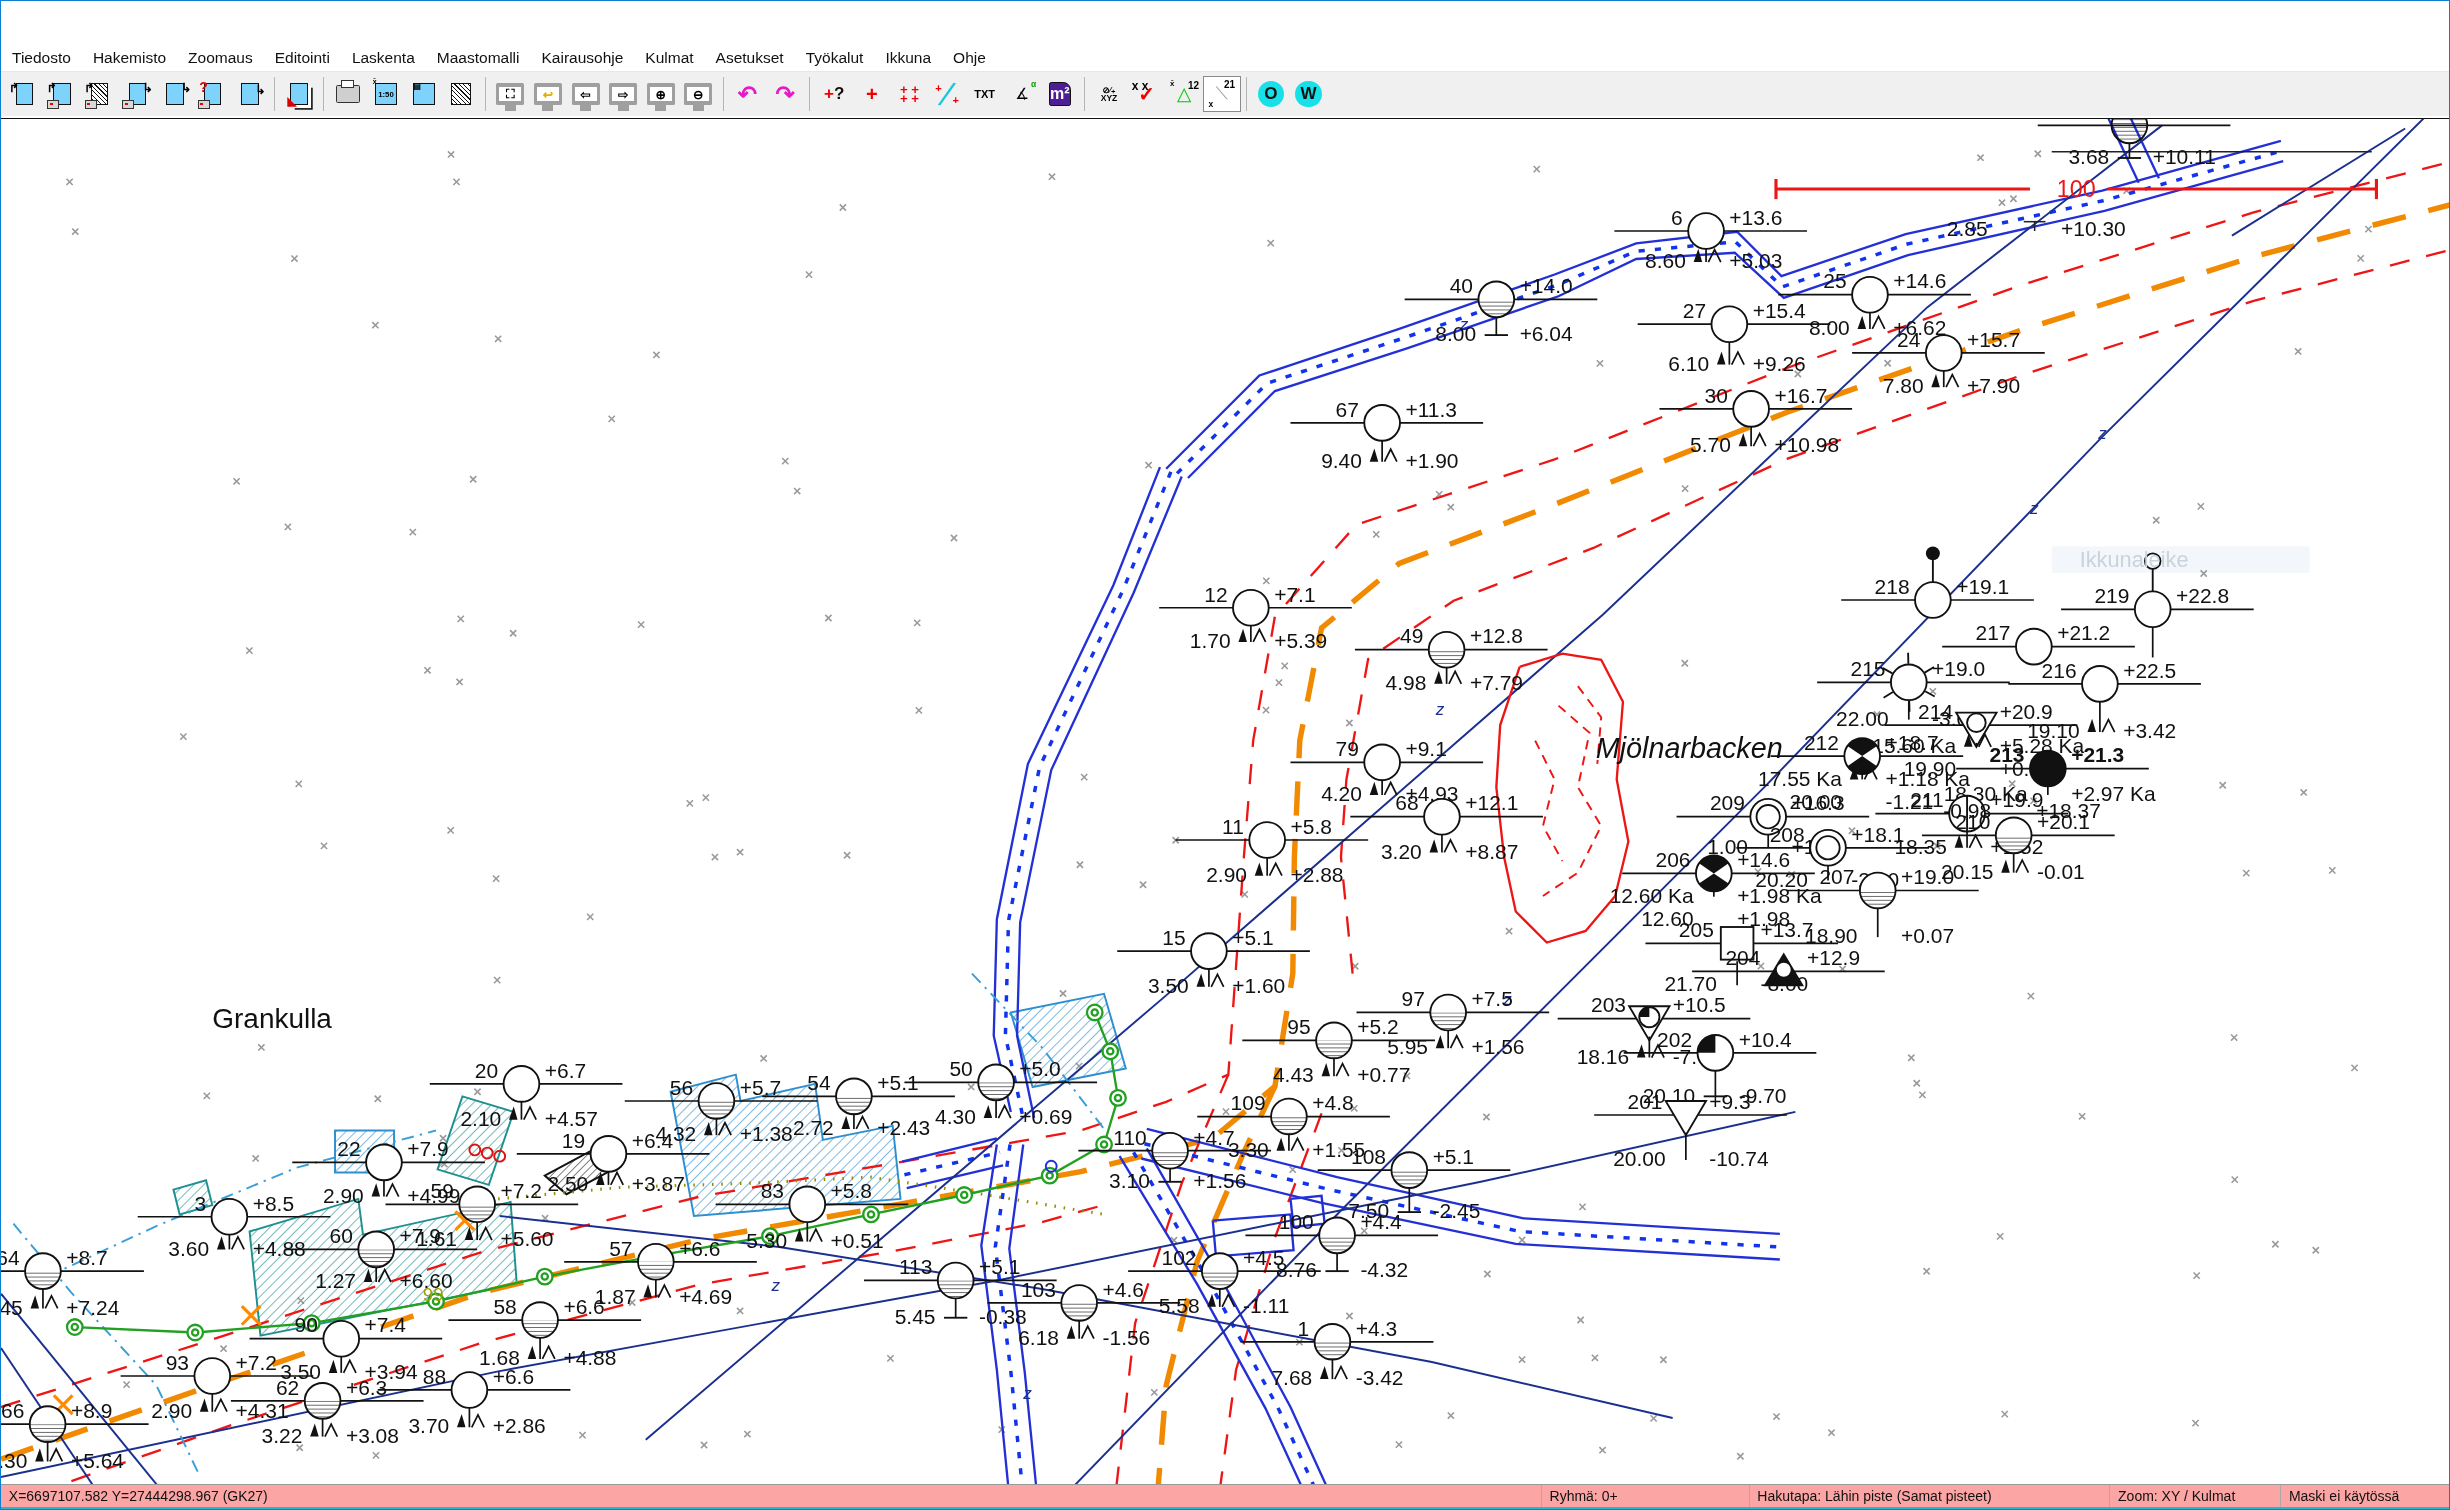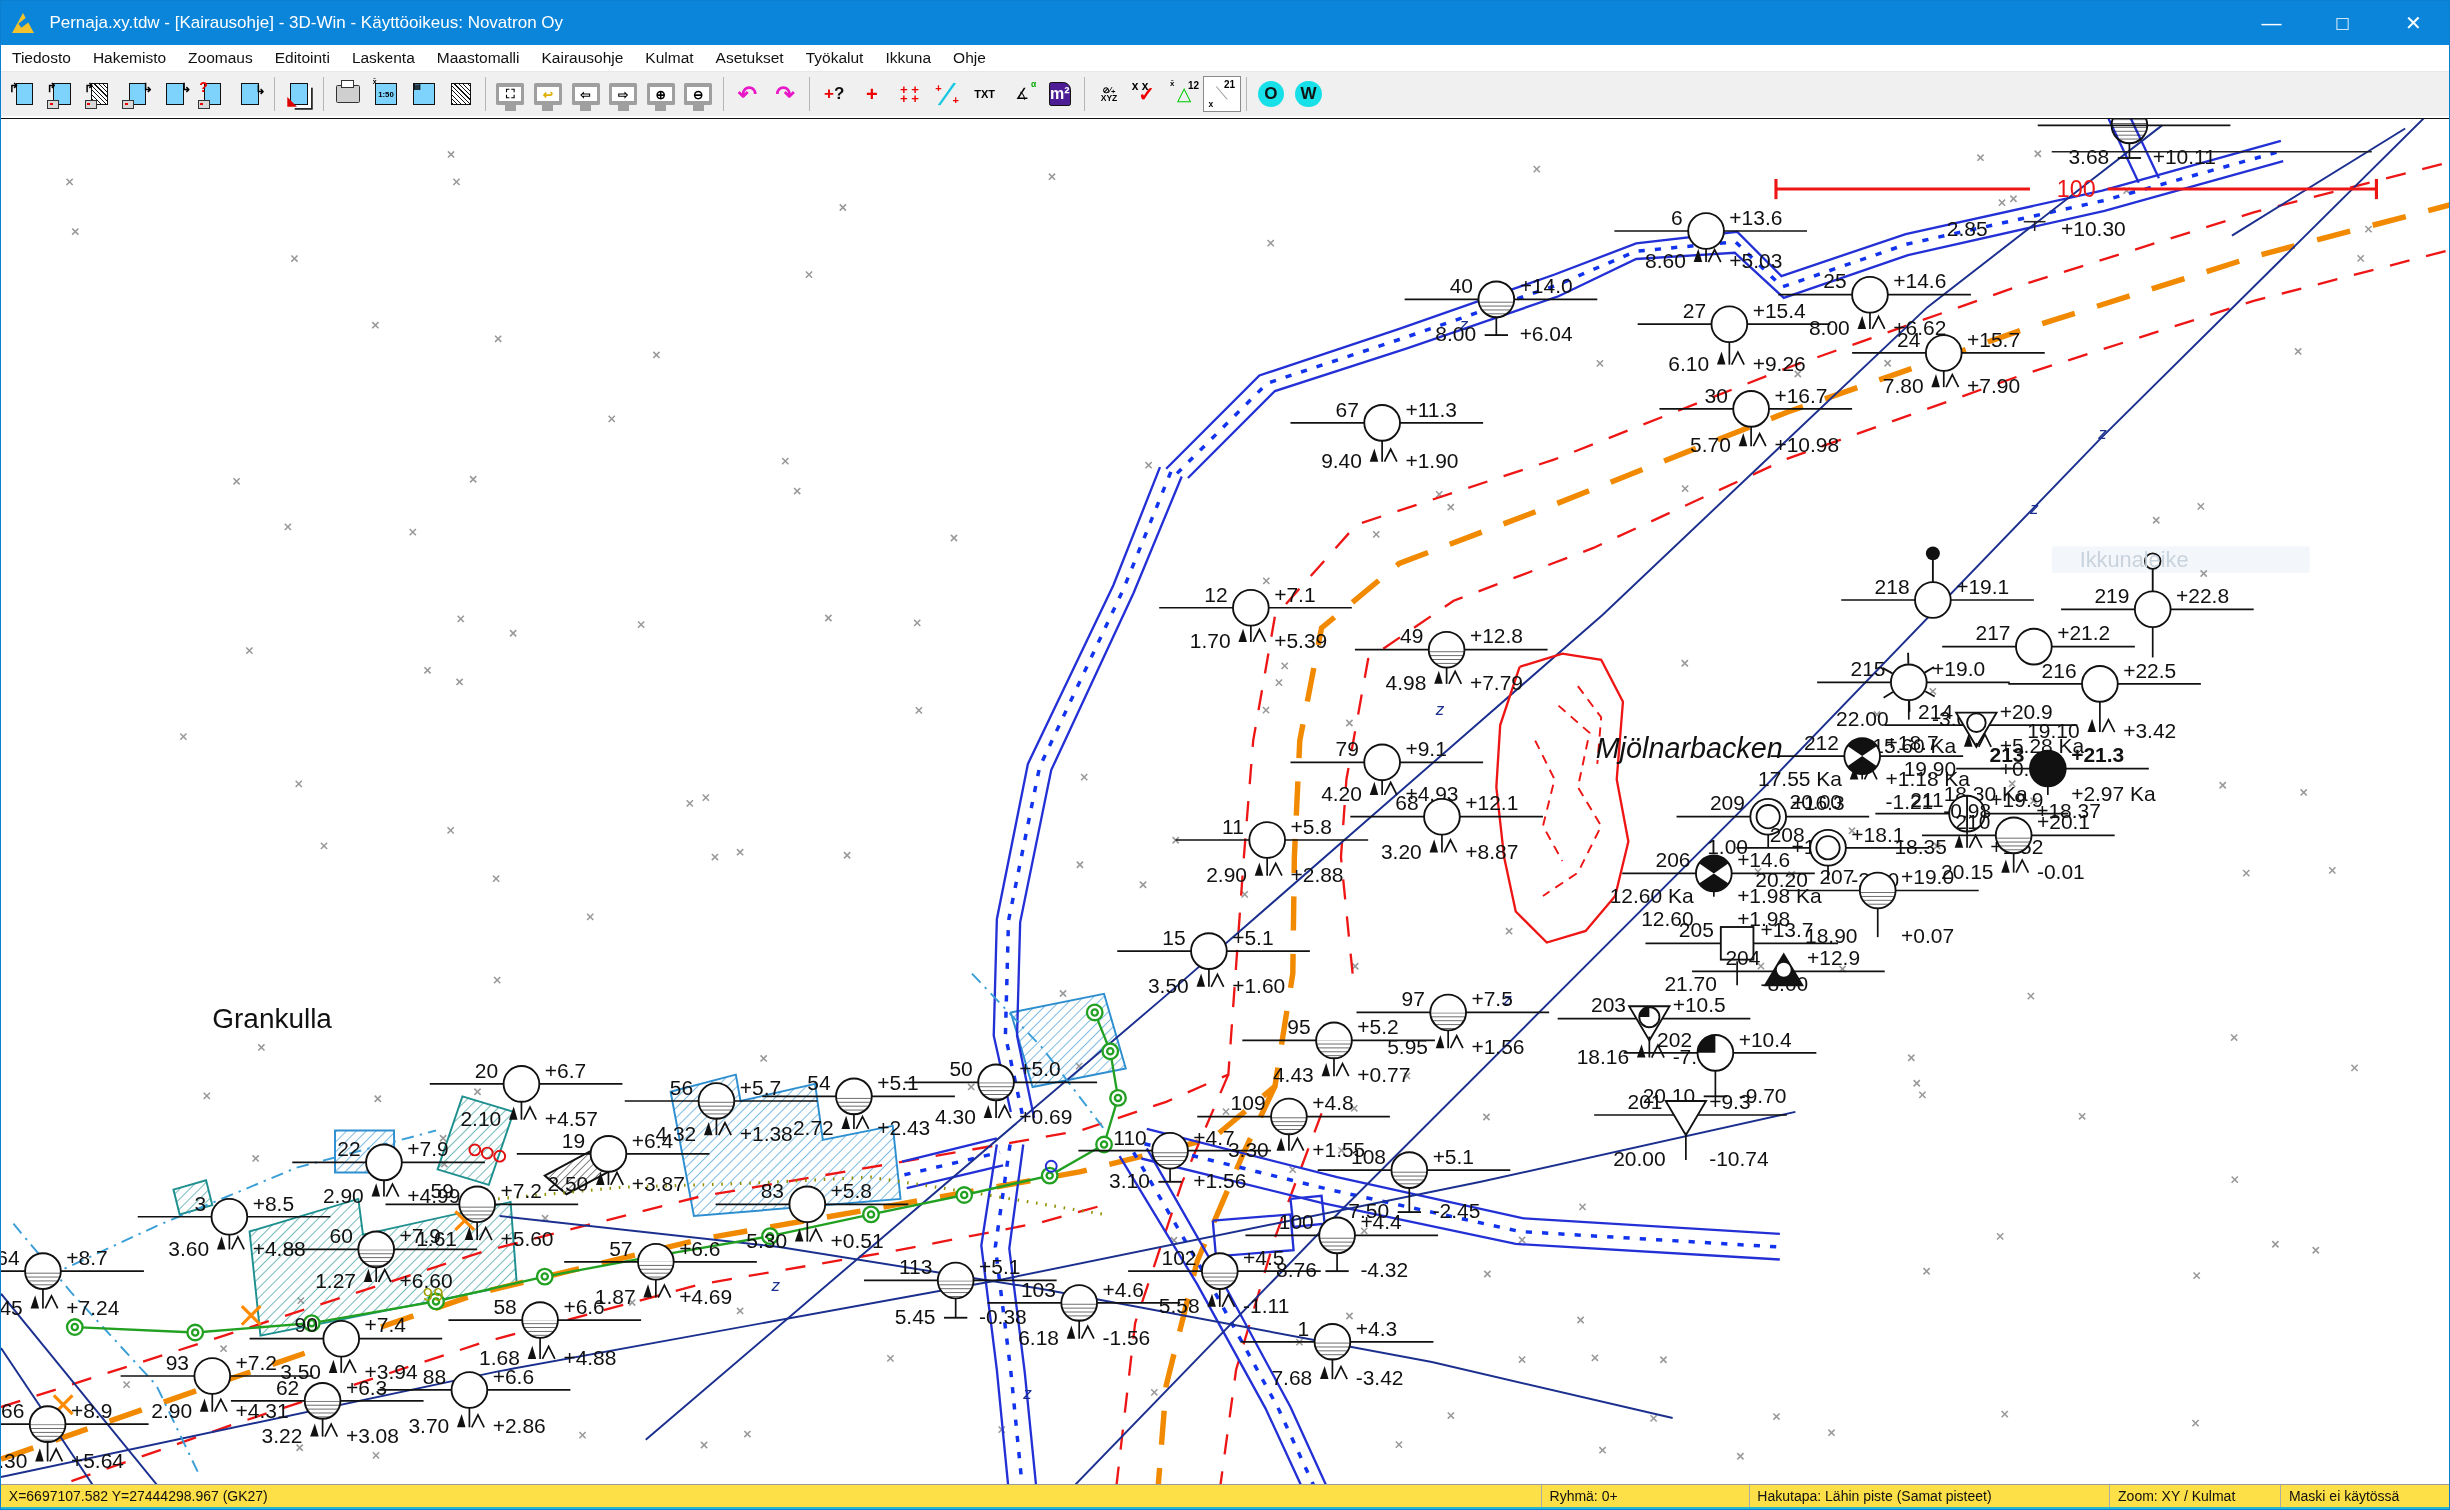--- a/index.html
+++ b/index.html
@@ -33,42 +33,30 @@
   .mon{width:28px;height:22px;background:#9f9f9f;border-radius:1.6px;position:relative;
        display:flex;align-items:center;justify-content:center;}
   .mon .scr{width:22px;height:14.8px;background:#fff;display:flex;align-items:center;justify-content:center;
             font-size:12.4px;font-weight:bold;}
   .mon:after{content:"";position:absolute;left:8.5px;bottom:-6.2px;width:11px;height:6.2px;background:#9f9f9f;}
   .cyc{width:26.4px;height:26.4px;border-radius:50%;background:#17e0e8;display:flex;align-items:center;
        justify-content:center;font-size:17px;font-weight:bold;color:#111;}
   
   #map{position:absolute;left:0;top:117px;width:2450px;height:1369px;background:#fff;border-top:1.6px solid #111;}
   
-  #statusbar{position:absolute;left:0;bottom:0;width:100%;height:25px;background:#fde047;
+  #statusbar{position:absolute;left:0;bottom:0;width:100%;height:25px;background:#fca5a5;
              border-top:0.8px solid #9a9a9a;display:flex;font-size:14px;color:#111;align-items:center;
              border-bottom:2.3px solid #25b6d2;box-sizing:border-box;}
   .scell{height:100%;display:flex;align-items:center;padding-left:7.8px;border-right:0.8px solid #aaa;box-sizing:border-box;}
 </style>
 </head>
 <body>
 
 <div id="win">
 
-  <div id="titlebar">
-    <span id="applogo">
-        <span class="tri"></span>
-        <span class="cut"></span>
-      </span>
-    <span>Pernaja.xy.tdw - [Kairausohje] - 3D-Win - Käyttöoikeus: Novatron Oy</span>
-    <span id="wincontrols">
-      <span class="wbtn">—</span>
-      <span class="wbtn">□</span>
-      <span class="wbtn">✕</span>
-    </span>
-  </div>
 
   <div id="menubar">
       <div class="menu-item">Tiedosto</div>
       <div class="menu-item">Hakemisto</div>
       <div class="menu-item">Zoomaus</div>
       <div class="menu-item">Editointi</div>
       <div class="menu-item">Laskenta</div>
       <div class="menu-item">Maastomalli</div>
       <div class="menu-item">Kairausohje</div>
       <div class="menu-item">Kulmat</div>

